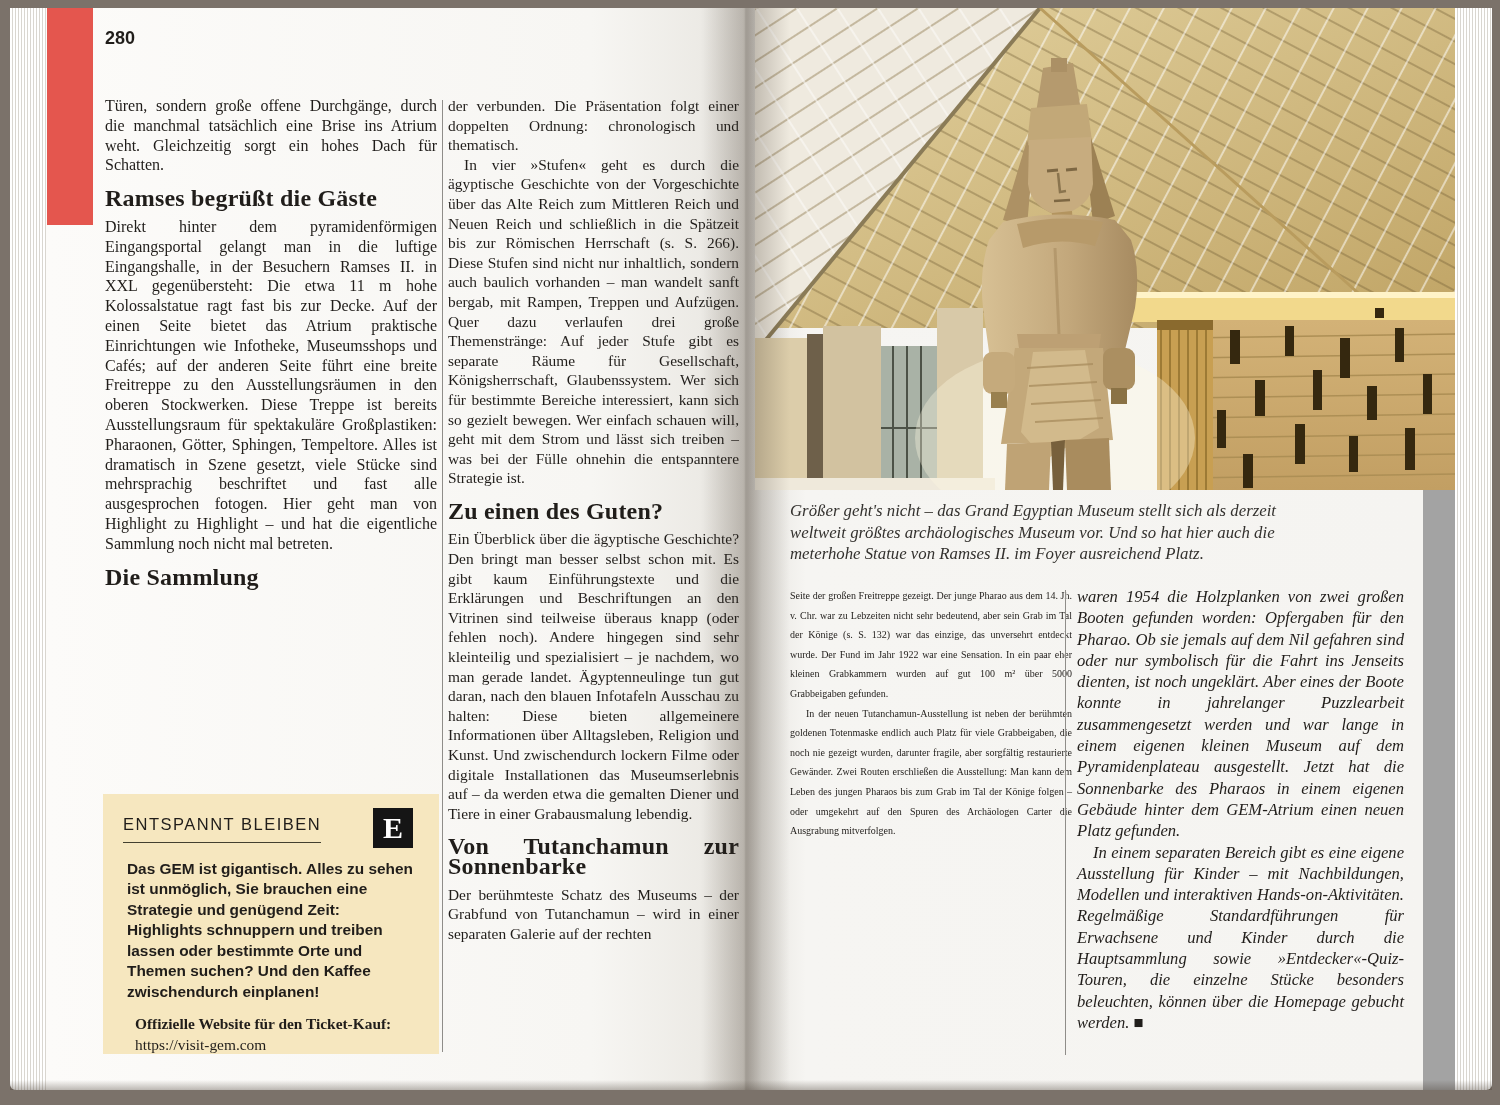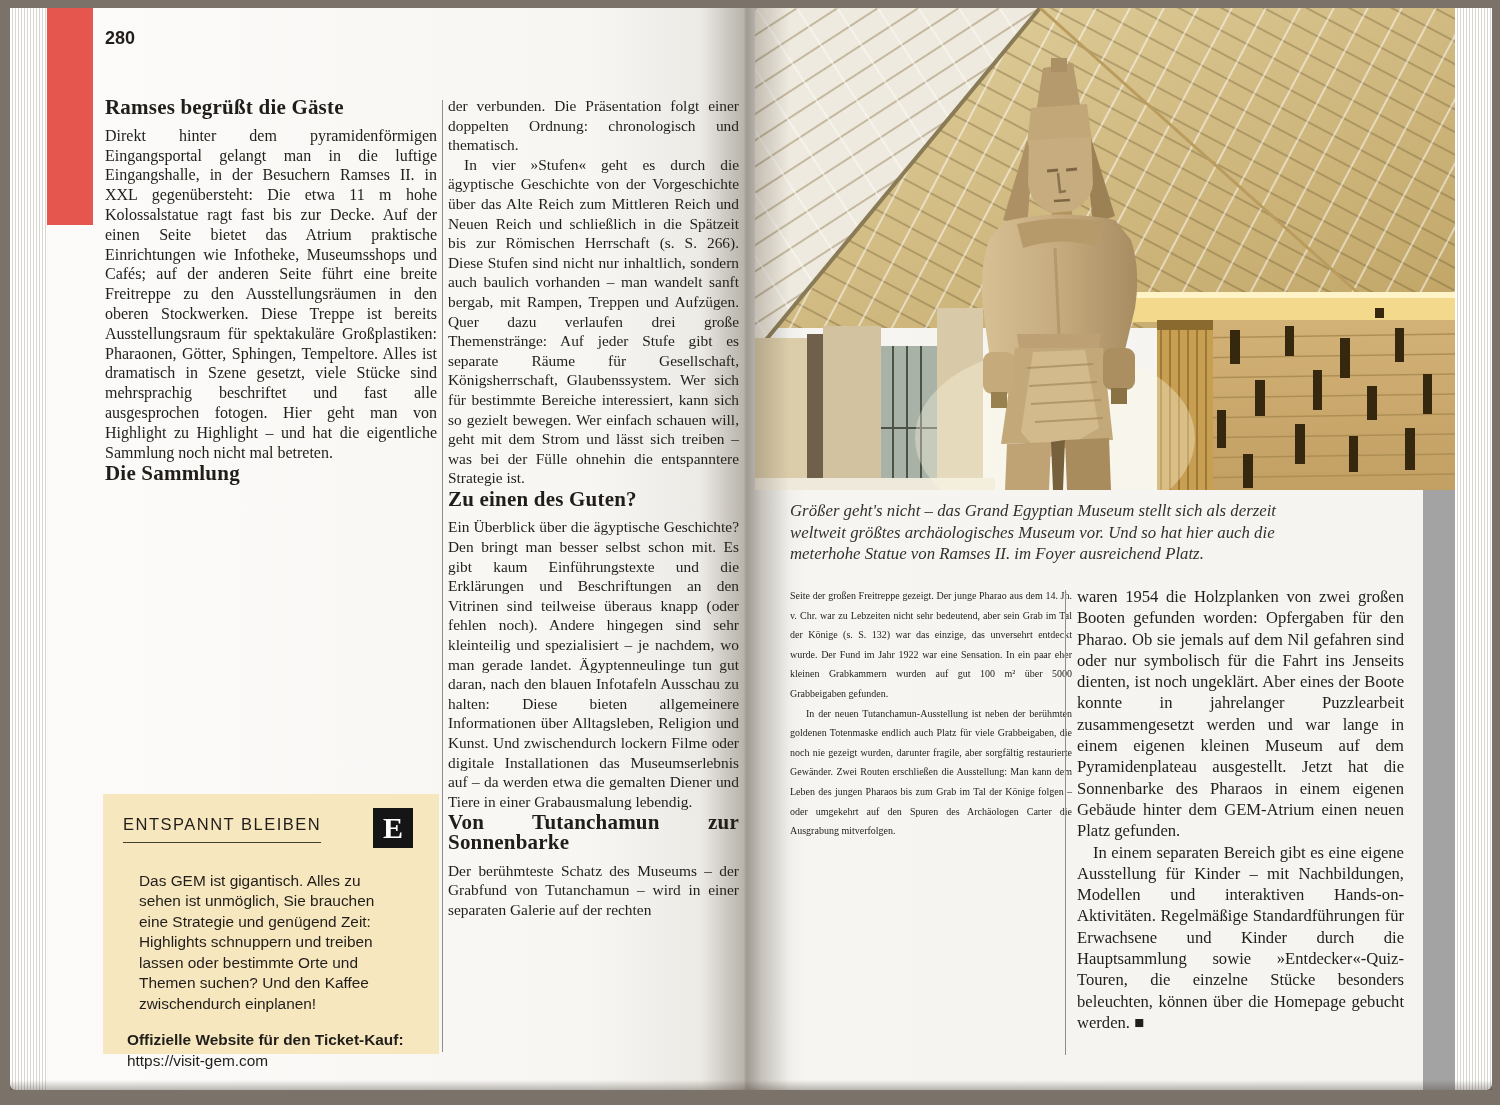--- a/index.html
+++ b/index.html
@@ -14,76 +14,77 @@
   .page-left{left:36px;width:699px;
     background:linear-gradient(90deg,#fcfbf9 0%,#f7f6f3 78%,#eceae5 94%,#d4d0c9 100%);}
   .page-right{left:735px;width:678px;
     background:linear-gradient(90deg,#c9c5be 0%,#e8e6e1 2.5%,#f6f5f2 9%,#f5f4f1 100%);}
   .bookmark{position:absolute;left:1px;top:0;width:46px;height:217px;}
   .pagenum{position:absolute;left:59px;top:20px;font-family:"Liberation Sans",sans-serif;
     font-weight:bold;font-size:18px;}
   .col{position:absolute;text-align:justify;}
   .col p{margin:0 0 0 0;}
   .col p.ind{text-indent:16px;}
-  h2{font-size:21px;margin:2px 0 8px 0;letter-spacing:.2px;}
+  h2{font-size:24px;margin:14px 0 8px 0;letter-spacing:.2px;}
   .lp-c1{left:59px;top:88px;width:332px;font-size:16px;line-height:19.8px;}
   .lp-c2{left:402px;top:88px;width:291px;font-size:15.4px;line-height:19.6px;}
   .vrule{position:absolute;width:1px;background:#8f8d89;}
   .infobox{position:absolute;left:57px;top:786px;width:336px;height:260px;box-sizing:border-box;
     padding:20px 20px 16px 20px;font-family:"Liberation Sans",sans-serif;font-size:15.4px;
     line-height:20.5px;text-align:left;}
   .infobox .title{font-weight:normal;letter-spacing:1.5px;font-size:16.5px;display:inline-block;
     border-bottom:1.5px solid #43402f;padding-bottom:7px;margin-bottom:12px;}
   .ebadge{position:absolute;right:26px;top:14px;width:40px;height:40px;background:#151515;
     color:#fff;font-family:"Liberation Serif",serif;font-weight:bold;font-size:30px;
     display:flex;align-items:center;justify-content:center;}
   .photo{position:absolute;left:10px;top:0;width:700px;height:482px;overflow:hidden;}
   .caption{position:absolute;left:45px;top:492px;width:545px;font-style:italic;
     font-size:16.8px;line-height:21.5px;color:#33312e;}
   .rp-c1{left:45px;top:578px;width:282px;font-size:10px;line-height:19.6px;}
-  .rp-c2{left:332px;top:578px;width:327px;font-size:16.6px;line-height:21.3px;}
+  .rp-c2{left:332px;top:578px;width:327px;font-size:16.6px;line-height:21.3px;font-style:italic;}
   .spine-shadow{position:absolute;left:690px;top:0;width:90px;height:1082px;pointer-events:none;
     background:linear-gradient(90deg,rgba(60,50,40,0) 0%,rgba(60,50,40,.18) 48%,rgba(60,50,40,.30) 52%,rgba(60,50,40,0) 100%);}
   .bottom-shade{position:absolute;left:0;bottom:0;width:100%;height:10px;
     background:linear-gradient(180deg,rgba(70,60,50,0),rgba(70,60,50,.35));}
   b{font-weight:bold;}
 </style>
 </head>
 <body>
 
 <div class="book">
   <div class="edge-stack edge-left"></div>
   <div class="edge-stack edge-right"></div>
 
   <div class="page page-left">
     <div class="bookmark" style="background:#e4564e;"></div>
     <div class="pagenum">280</div>
 
     <div class="col lp-c1">
+      <p>Türen, sondern große offene Durchgänge, durch die manchmal tatsächlich eine Brise ins Atrium weht. Gleichzeitig sorgt ein hohes Dach für Schatten.</p>
       <h2>Ramses begrüßt die Gäste</h2>
       <p>Direkt hinter dem pyramidenförmigen Eingangsportal gelangt man in die luftige Eingangshalle, in der Besuchern Ramses II. in XXL gegenübersteht: Die etwa 11 m hohe Kolossalstatue ragt fast bis zur Decke. Auf der einen Seite bietet das Atrium praktische Einrichtungen wie Infotheke, Museumsshops und Cafés; auf der anderen Seite führt eine breite Freitreppe zu den Ausstellungsräumen in den oberen Stockwerken. Diese Treppe ist bereits Ausstellungsraum für spektakuläre Großplastiken: Pharaonen, Götter, Sphingen, Tempeltore. Alles ist dramatisch in Szene gesetzt, viele Stücke sind mehrsprachig beschriftet und fast alle ausgesprochen fotogen. Hier geht man von Highlight zu Highlight – und hat die eigentliche Sammlung noch nicht mal betreten.</p>
       <h2>Die Sammlung</h2>
     </div>
 
     <div class="vrule" style="left:396px;top:92px;height:952px;"></div>
 
     <div class="col lp-c2">
       <p>der verbunden. Die Präsentation folgt einer doppelten Ordnung: chronologisch und thematisch.</p>
       <p class="ind">In vier »Stufen« geht es durch die ägyptische Geschichte von der Vorgeschichte über das Alte Reich zum Mittleren Reich und Neuen Reich und schließlich in die Spätzeit bis zur Römischen Herrschaft (s. S. 266). Diese Stufen sind nicht nur inhaltlich, sondern auch baulich vorhanden – man wandelt sanft bergab, mit Rampen, Treppen und Aufzügen. Quer dazu verlaufen drei große Themenstränge: Auf jeder Stufe gibt es separate Räume für Gesellschaft, Königsherrschaft, Glaubenssystem. Wer sich für bestimmte Bereiche interessiert, kann sich so gezielt bewegen. Wer einfach schauen will, geht mit dem Strom und lässt sich treiben – was bei der Fülle ohnehin die entspanntere Strategie ist.</p>
       <h2>Zu einen des Guten?</h2>
       <p>Ein Überblick über die ägyptische Geschichte? Den bringt man besser selbst schon mit. Es gibt kaum Einführungstexte und die Erklärungen und Beschriftungen an den Vitrinen sind teilweise überaus knapp (oder fehlen noch). Andere hingegen sind sehr kleinteilig und spezialisiert – je nachdem, wo man gerade landet. Ägyptenneulinge tun gut daran, nach den blauen Infotafeln Ausschau zu halten: Diese bieten allgemeinere Informationen über Alltagsleben, Religion und Kunst. Und zwischendurch lockern Filme oder digitale Installationen das Museumserlebnis auf – da werden etwa die gemalten Diener und Tiere in einer Grabausmalung lebendig.</p>
       <h2>Von Tutanchamun zur Sonnenbarke</h2>
       <p>Der berühmteste Schatz des Museums – der Grabfund von Tutanchamun – wird in einer separaten Galerie auf der rechten</p>
     </div>
 
     <div class="infobox" style="background:#f6e7bf;">
       <div class="ebadge">E</div>
       <span class="title">ENTSPANNT BLEIBEN</span>
-      <p style="margin:16px;">Das GEM ist gigantisch. Alles zu sehen ist unmöglich, Sie brauchen eine Strategie und genügend Zeit: Highlights schnuppern und treiben lassen oder bestimmte Orte und Themen suchen? Und den Kaffee zwischendurch einplanen!</p>
-      <p style="margin:4px;"><b>Offizielle Website für den Ticket-Kauf:</b><span> https://visit-gem.com</span></p>
+      <p style="margin:4px;font-weight:bold;">Das GEM ist gigantisch. Alles zu sehen ist unmöglich, Sie brauchen eine Strategie und genügend Zeit: Highlights schnuppern und treiben lassen oder bestimmte Orte und Themen suchen? Und den Kaffee zwischendurch einplanen!</p>
+      <p style="margin:12px;font-family:Liberation Serif, serif;"><b>Offizielle Website für den Ticket-Kauf:</b><span> https://visit-gem.com</span></p>
     </div>
   </div>
 
   <div class="page page-right">
 
     <div class="photo">
       <svg width="700" height="482" viewBox="0 0 700 482" xmlns="http://www.w3.org/2000/svg">
         <defs>
           <linearGradient id="gold" x1="0" y1="0" x2="1" y2="1">
             <stop offset="0" stop-color="#e3d2a0"></stop>

